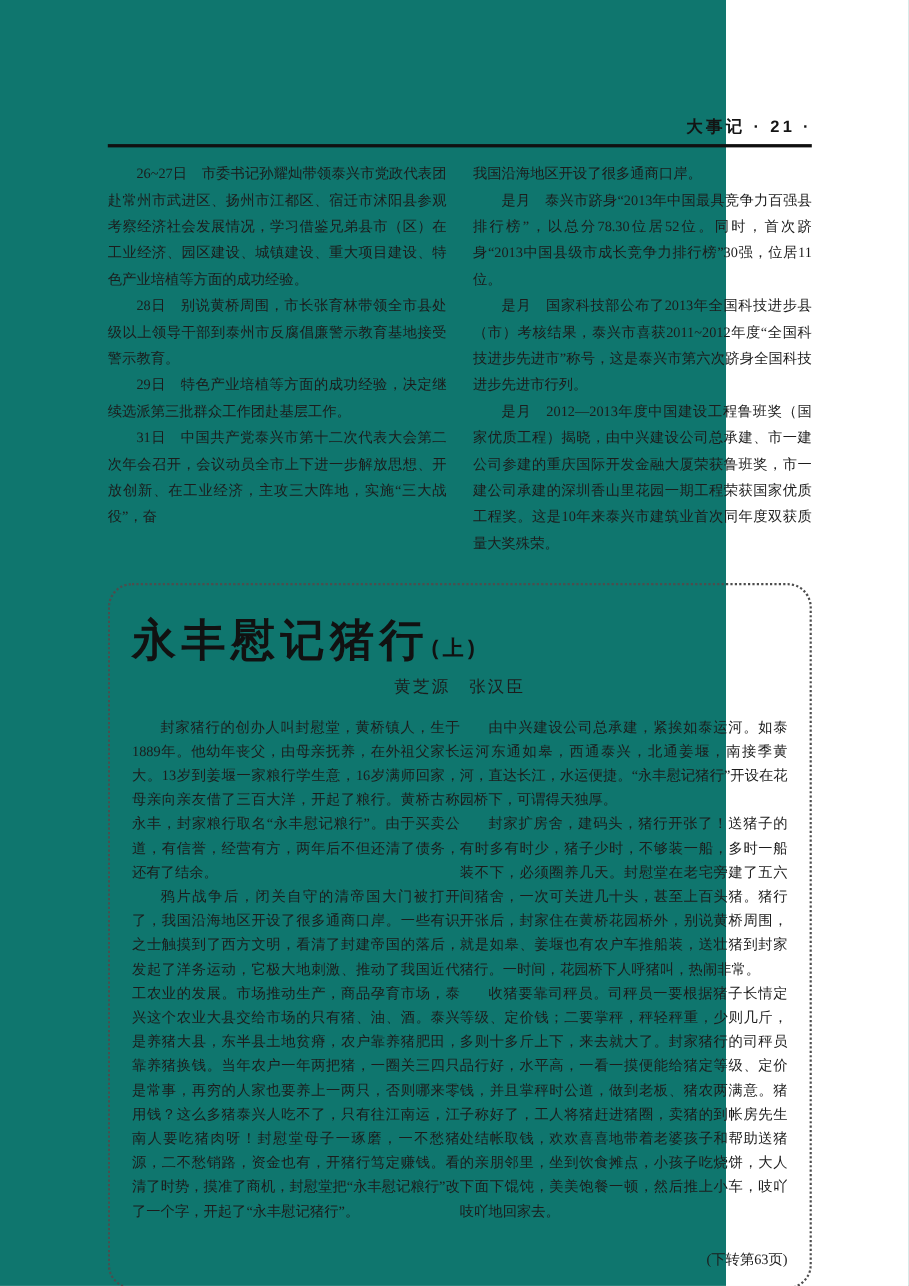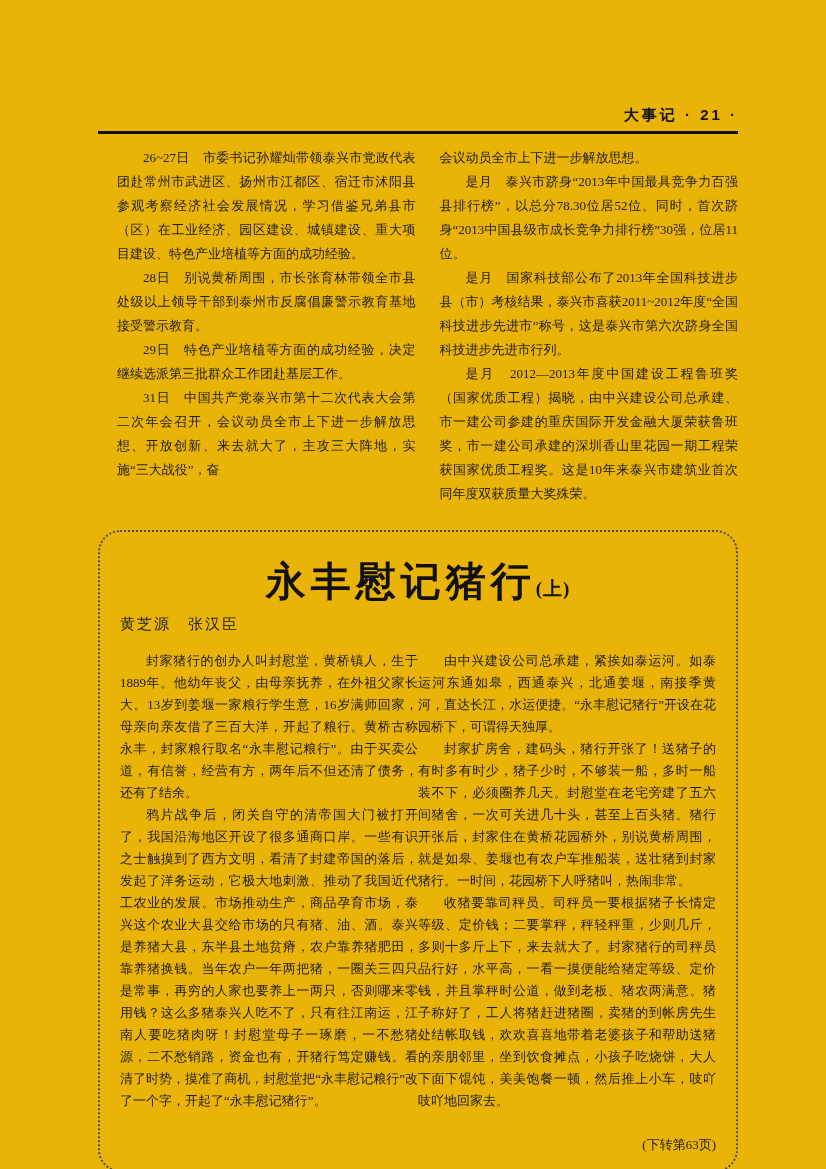--- a/index.html
+++ b/index.html
@@ -1,70 +1,69 @@
 <!DOCTYPE html>
 <html><head>
 <meta charset="utf-8">
 <style>
   html, body { margin: 0; padding: 0; background: #ffffff; }
   body {
     width: 826px; height: 1169px; overflow: hidden;
     font-family: "Liberation Serif", "DejaVu Serif", serif;
     color: #1c1c1c;
   }
-  .page { position: relative; width: 826px; height: 1169px; background: #eab308; }
+  .page { position: relative; width: 660px; height: 1169px; background: #0f766e; }
   .content { position: absolute; left: 98px; top: 0; width: 640px; }
 
   
   .running-head {
     padding-top: 106px;
     text-align: right;
     font-family: "Liberation Sans", "DejaVu Sans", sans-serif;
     font-weight: 600;
     font-size: 15px;
     letter-spacing: 3px;
     color: #141414;
   }
   .head-rule { height: 3px; background: #101010; margin-top: 6px; }
 
   
   .chronicle {
     display: flex; gap: 24px;
     margin-top: 12px;
     font-size: 13px; line-height: 24px;
     text-align: justify;
-    margin-left: 19px;
   }
   .chronicle .col { flex: 1 1 0; min-width: 0; }
   p.para { margin: 0; text-indent: 2em; }
   p.para.cont { text-indent: 0; }
 
   
   .article-box {
     margin-top: 24px;
     border: 2px dotted #4d4d4d;
     border-radius: 22px;
     padding: 16px 20px 14px 20px;
   }
   .article-title {
     margin: 6px 0 6px 0;
-    text-align: center;
+    text-align: left;
     font-size: 40px;
     font-weight: 900;
     letter-spacing: 5px;
     color: #111;
-    font-family: Liberation Serif, serif;
+    font-family: Liberation Mono, monospace;
   }
   .article-title .title-part {
     font-size: 19px;
     font-weight: 700;
     letter-spacing: 1px;
   }
   .article-authors {
-    text-align: left;
+    text-align: center;
     font-size: 15px;
     letter-spacing: 2px;
     margin: 6px 0 16px 0;
     color: #1c1c1c;
   }
   .article-cols {
     display: flex; 
     font-size: 13px; line-height: 22px;
     text-align: justify;
   }
@@ -84,24 +83,24 @@
     <div class="running-head">
       <span>大事记 · 21 ·</span>
     </div>
     <div class="head-rule"></div>
 
     <section class="chronicle">
       <div class="col">
         <p class="para">26~27日　市委书记孙耀灿带领泰兴市党政代表团赴常州市武进区、扬州市江都区、宿迁市沭阳县参观考察经济社会发展情况，学习借鉴兄弟县市（区）在工业经济、园区建设、城镇建设、重大项目建设、特色产业培植等方面的成功经验。</p>
         <p class="para">28日　别说黄桥周围，市长张育林带领全市县处级以上领导干部到泰州市反腐倡廉警示教育基地接受警示教育。</p>
         <p class="para">29日　特色产业培植等方面的成功经验，决定继续选派第三批群众工作团赴基层工作。</p>
-        <p class="para">31日　中国共产党泰兴市第十二次代表大会第二次年会召开，会议动员全市上下进一步解放思想、开放创新、来去就大了，主攻三大阵地，实施“三大战役”，奋</p>
+        <p class="para">31日　中国共产党泰兴市第十二次代表大会第二次年会召开，会议动员全市上下进一步解放思想、开放创新、在工业经济，主攻三大阵地，实施“三大战役”，奋</p>
       </div>
       <div class="col">
-        <p class="para cont">会议动员全市上下进一步解放思想。</p>
+        <p class="para cont">我国沿海地区开设了很多通商口岸。</p>
         <p class="para">是月　泰兴市跻身“2013年中国最具竞争力百强县排行榜”，以总分78.30位居52位。同时，首次跻身“2013中国县级市成长竞争力排行榜”30强，位居11位。</p>
         <p class="para">是月　国家科技部公布了2013年全国科技进步县（市）考核结果，泰兴市喜获2011~2012年度“全国科技进步先进市”称号，这是泰兴市第六次跻身全国科技进步先进市行列。</p>
         <p class="para">是月　2012—2013年度中国建设工程鲁班奖（国家优质工程）揭晓，由中兴建设公司总承建、市一建公司参建的重庆国际开发金融大厦荣获鲁班奖，市一建公司承建的深圳香山里花园一期工程荣获国家优质工程奖。这是10年来泰兴市建筑业首次同年度双获质量大奖殊荣。</p>
       </div>
     </section>
 
     <section class="article-box">
       <h1 class="article-title">
         <span>永丰慰记猪行</span><span class="title-part">(上)</span>
       </h1>

